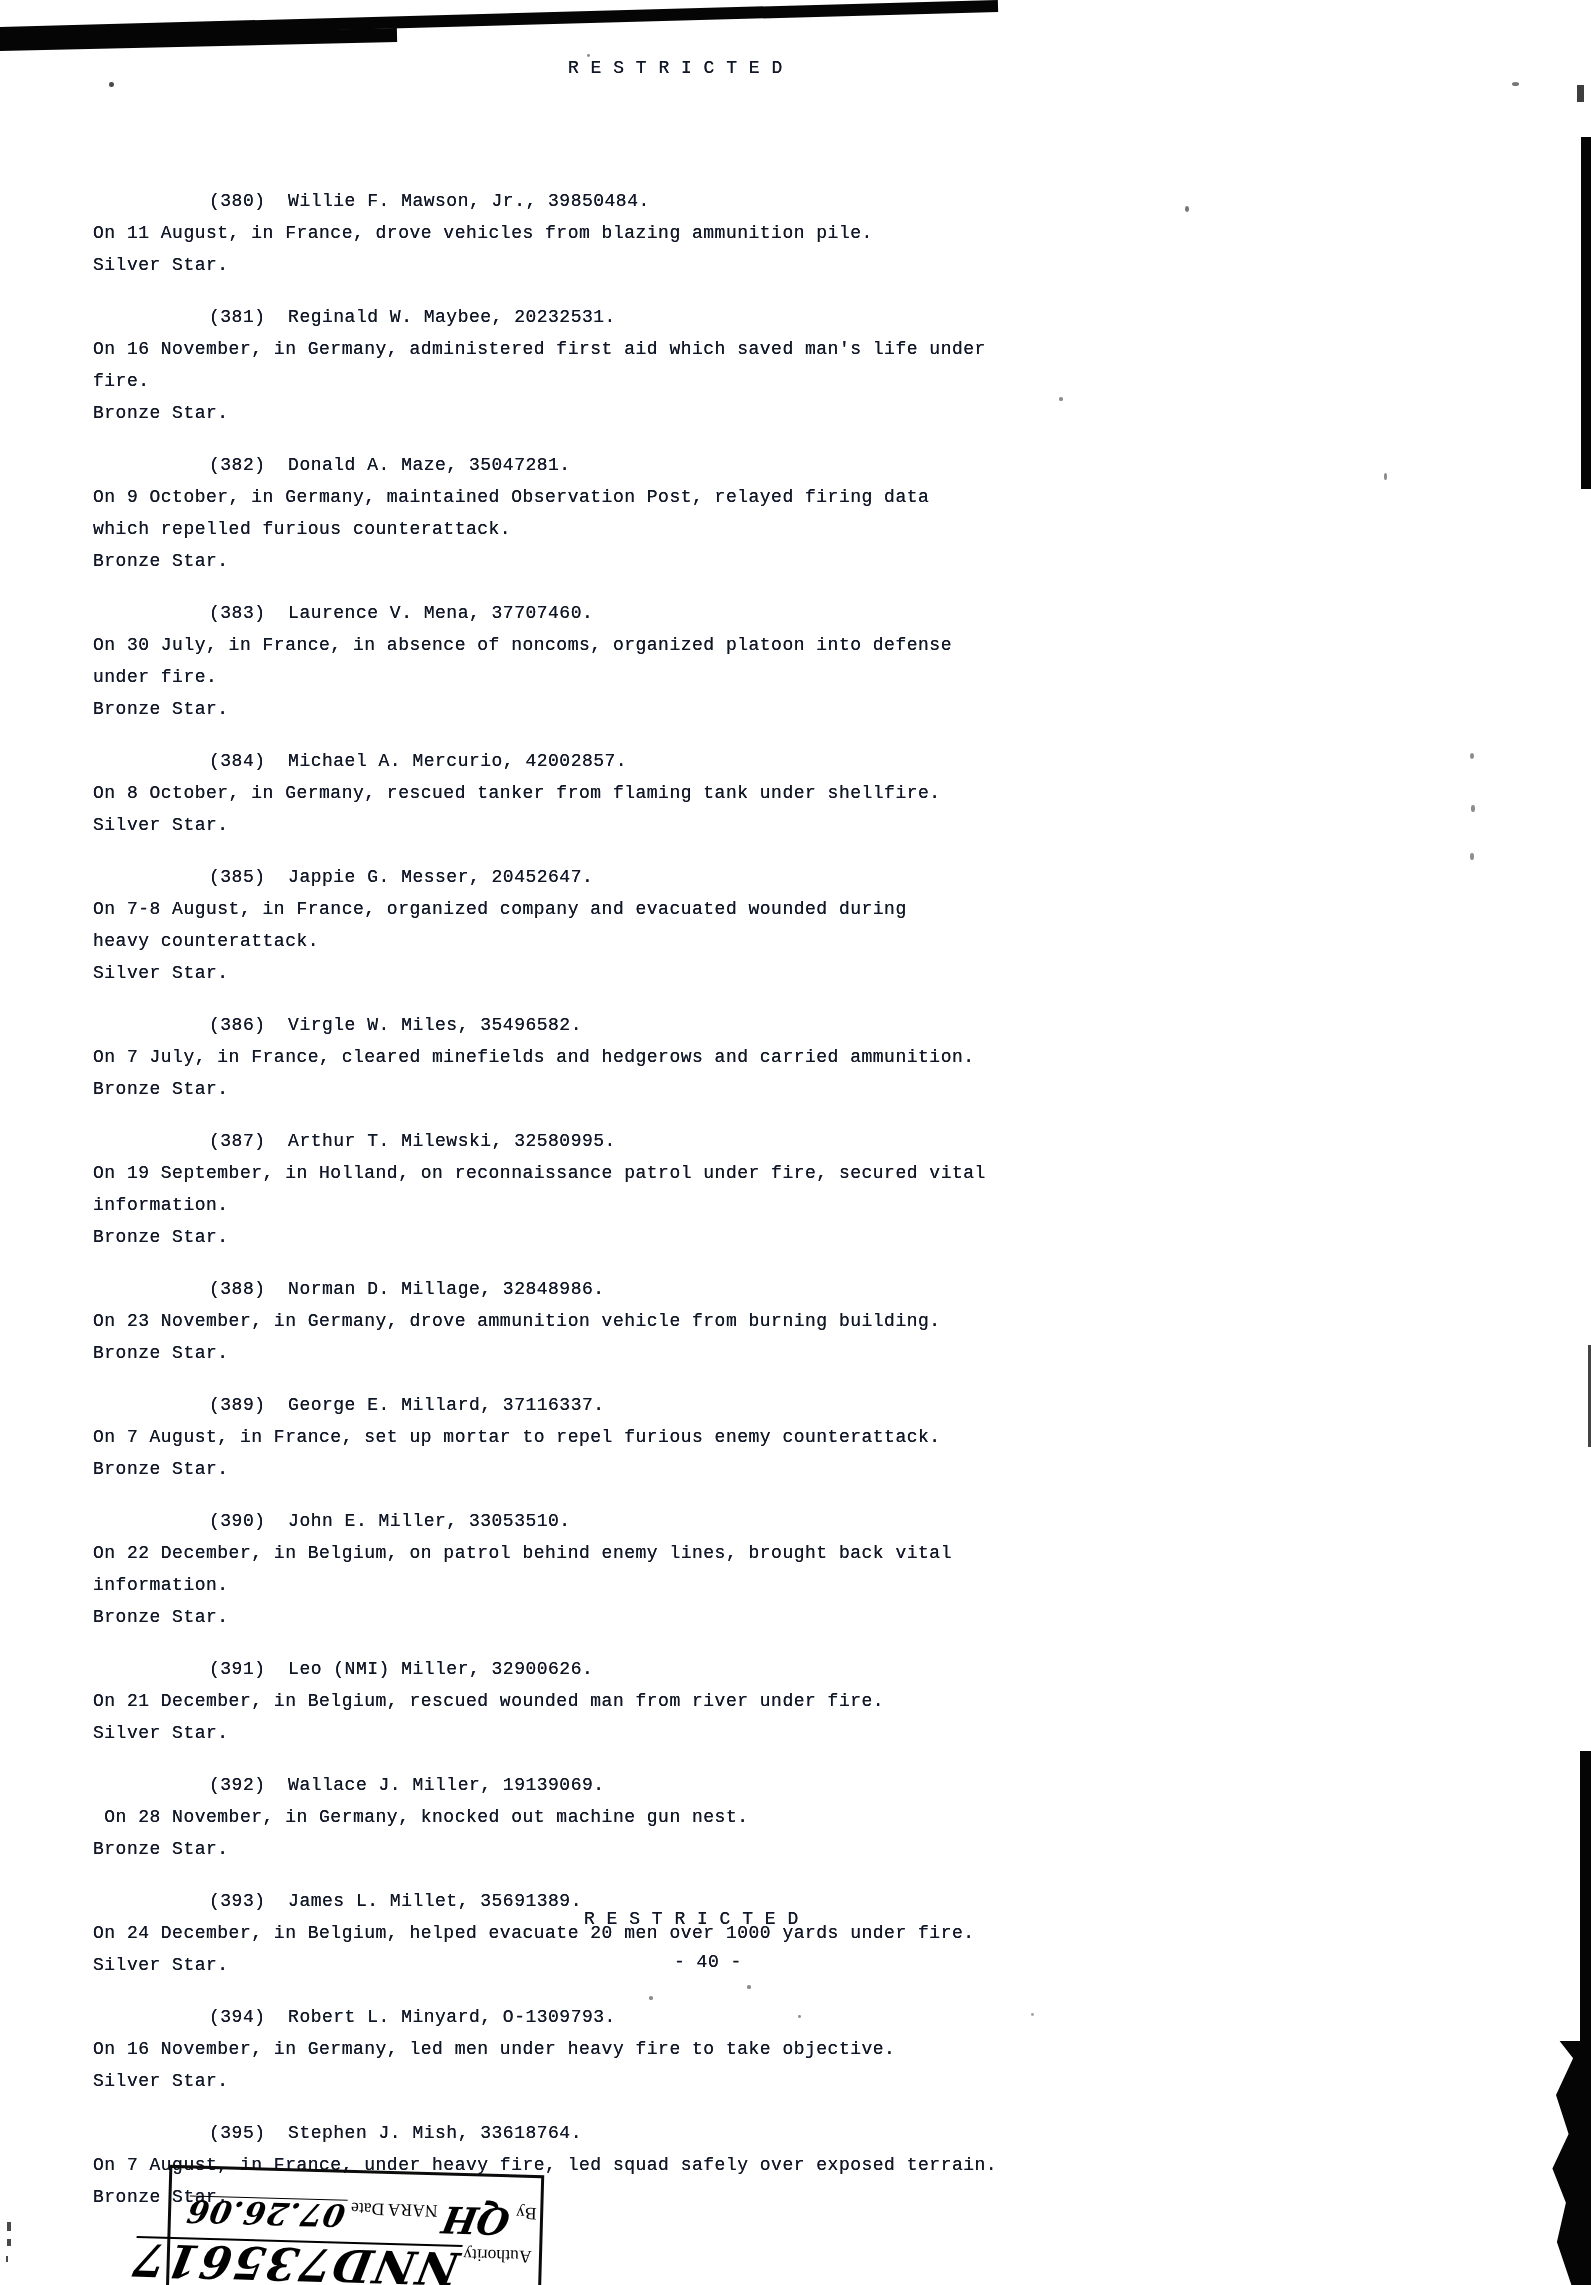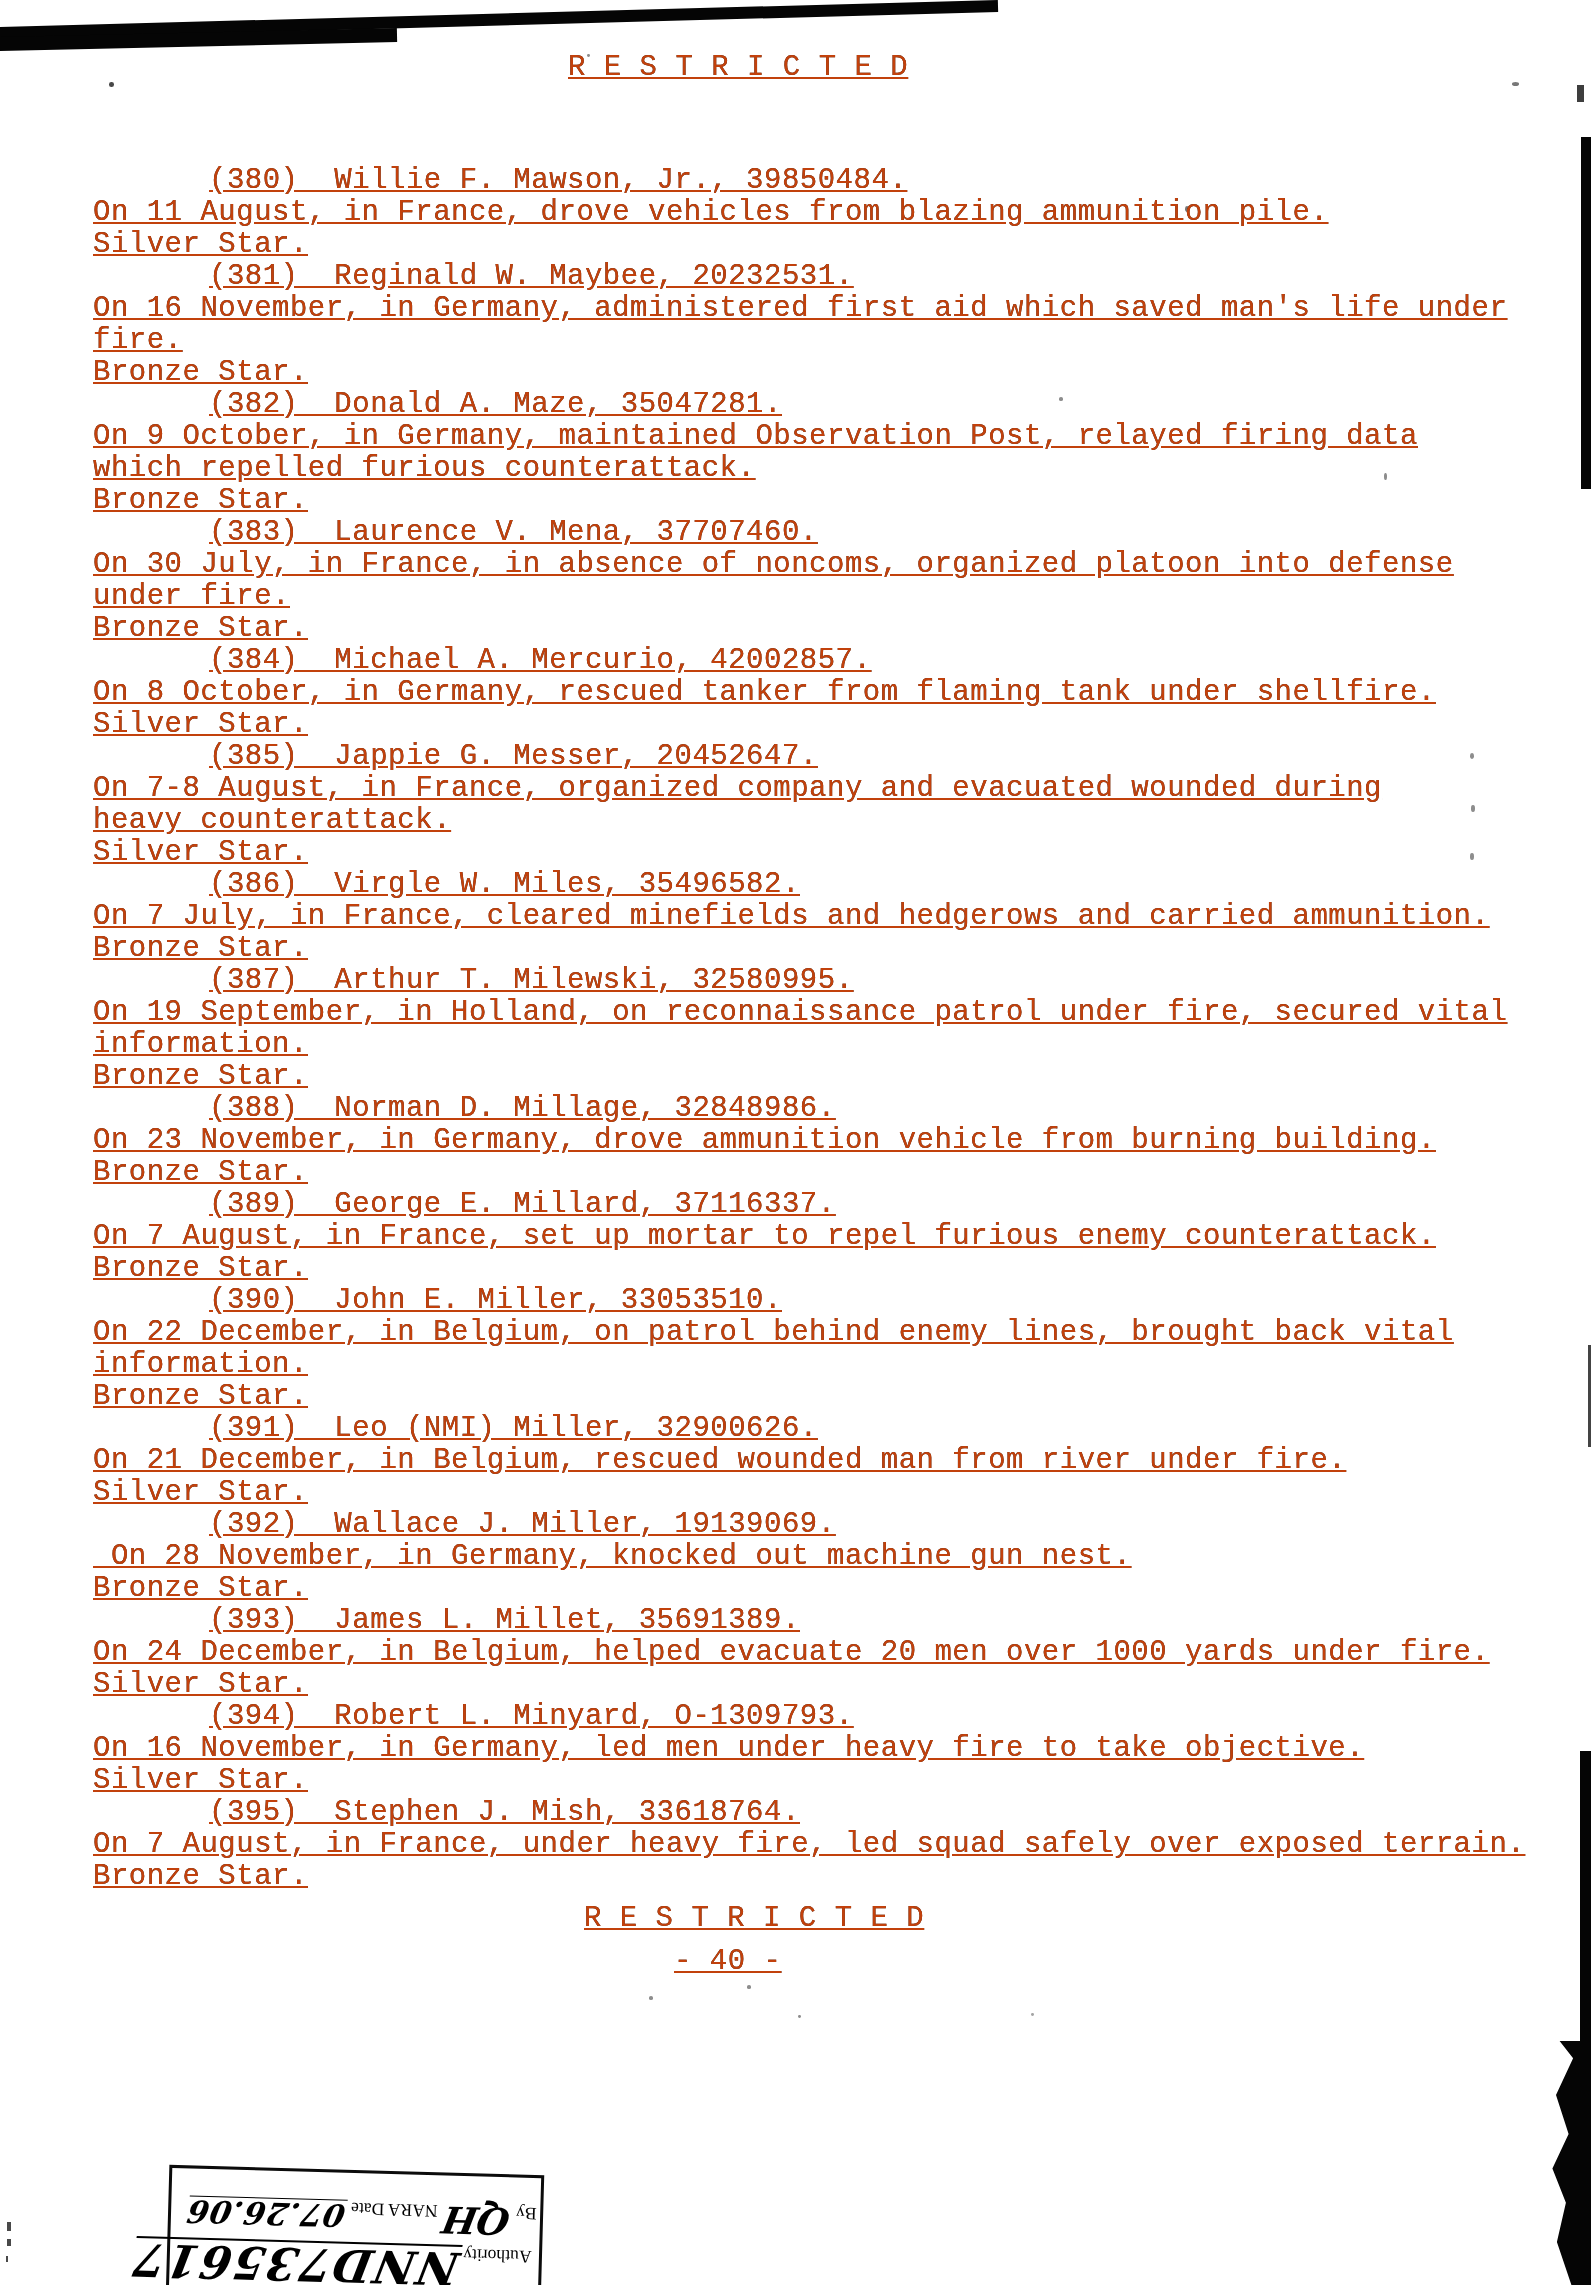--- a/index.html
+++ b/index.html
@@ -2,29 +2,29 @@
 <html style="font-size:15px"><head>
 <meta charset="utf-8">
 <style>
   html,body{margin:0;padding:0;}
   body{
     width:1592px;height:2286px;position:relative;background:#ffffff;overflow:hidden;
     font-family:"Liberation Mono","DejaVu Sans Mono",monospace;color:#161616;
   }
   .doc-text{
     font-family:"Liberation Mono","DejaVu Sans Mono",monospace;
-    font-size:29px;letter-spacing:0.5px;line-height:32px;color:#c2410c;
-    white-space:pre;text-shadow:0 0 0.5px #222;text-decoration:underline;
+    font-size:18px;letter-spacing:0.5px;line-height:32px;color:#0f172a;
+    white-space:pre;text-shadow:0 0 0.5px #222;
   }
   .classification{position:absolute;left:568px;top:52px;}
   .classification-footer{position:absolute;left:584px;top:1903px;}
   .page-number{position:absolute;left:674px;top:1946px;}
   .entries{position:absolute;left:93px;top:165px;width:1484px;}
   .line{height:32px;}
-  .entry-header{padding-left:116px;}
+  .entry-header{padding-left:116px;margin-top:20px;}
 
   
   .artifact{position:absolute;background:#050505;}
   .topbar1{left:-5.6px;top:0px;width:1004px;height:12px;transform-origin:100% 50%;transform:rotate(-1.55deg);}
   .topbar2{left:-3.7px;top:28px;width:401px;height:14px;transform-origin:100% 50%;transform:rotate(-1.3deg);}
   .rb1{right:0;top:137px;width:11px;height:352px;}
   .rb2{right:0;top:1345px;width:3.7px;height:102px;opacity:.75;}
   .rb3{right:0;top:1751px;width:12px;height:295px;}
   .rblob{right:0;top:2041px;width:45px;height:245px;
     clip-path:polygon(100% 0,28% 0,58% 7%,20% 22%,48% 38%,12% 52%,42% 66%,22% 82%,55% 100%,100% 100%);}

